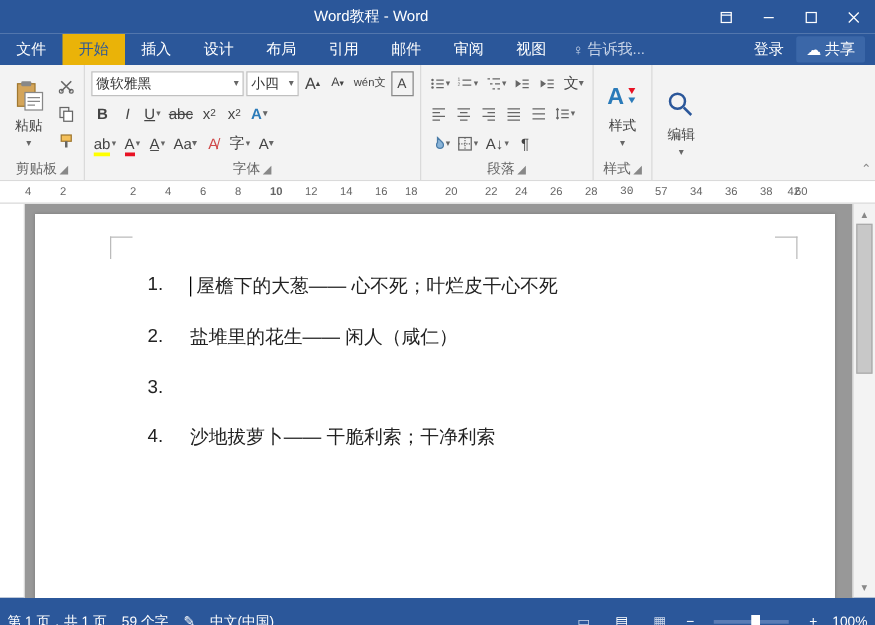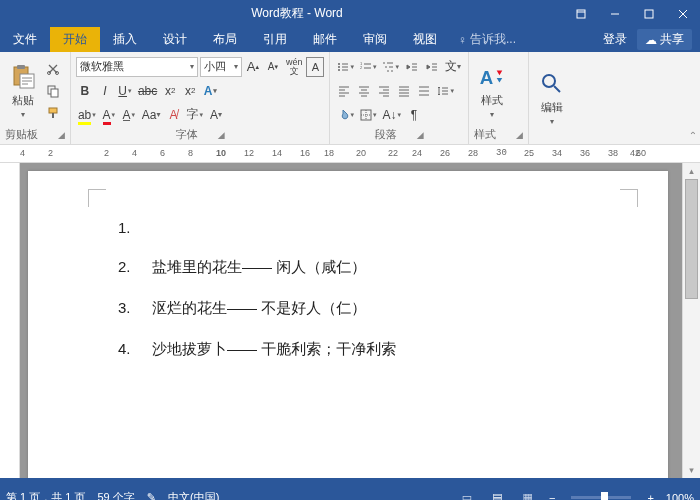--- a/index.html
+++ b/index.html
@@ -11,21 +11,21 @@
 .titlebar .wbtn svg{width:10px;height:10px;stroke:#fff;fill:none;stroke-width:1}
 .tabs{height:25px;background:#2b579a;display:flex;align-items:stretch;color:#fff}
 .tab{padding:0 13px;display:flex;align-items:center;font-size:12px;cursor:pointer}
 .tab.active{background:#eab308;color:#2b579a}
 .tellme{color:#c8d4e8;display:flex;align-items:center;gap:3px;padding:0 8px}
 .rightcmd{margin-left:auto;display:flex;align-items:center;gap:10px;padding-right:8px}
 .rightcmd .share{background:#3b67a8;padding:2px 8px;border-radius:2px;display:flex;align-items:center;gap:3px}
 .ribbon{height:93px;background:#f3f3f3;border-bottom:1px solid #dadada;display:flex}
 .group{border-right:1px solid #dadada;display:flex;flex-direction:column;padding:3px 5px 1px}
 .group .body{flex:1;display:flex;gap:3px}
-.group .lbl{text-align:center;font-size:11px;color:#666;padding:1px 0;display:flex;justify-content:center;align-items:center;gap:20px}
+.group .lbl{text-align:center;font-size:11px;color:#666;padding:1px 0;display:flex;justify-content:center;align-items:center;gap:2px}
 .lbl .dlauncher{font-size:9px;color:#888;cursor:pointer}
 .vstack{display:flex;flex-direction:column;gap:2px;align-items:center;justify-content:center}
 .hstack{display:flex;gap:2px;align-items:center}
 .bigbtn{display:flex;flex-direction:column;align-items:center;justify-content:center;padding:2px 4px;gap:2px;font-size:11px;color:#444}
 .bigbtn .ico{width:28px;height:28px;display:flex;align-items:center;justify-content:center}
 .dd{font-size:8px;color:#666}
 .fontbox{width:122px;height:20px;border:1px solid #c0c0c0;background:#fff;display:flex;align-items:center;padding:0 3px;font-size:11px;color:#333}
 .sizebox{width:42px;height:20px;border:1px solid #c0c0c0;background:#fff;display:flex;align-items:center;padding:0 3px;font-size:11px;color:#333}
 .ibtn{min-width:18px;height:20px;display:flex;align-items:center;justify-content:center;font-size:12px;color:#444;padding:0 2px}
 .ibtn.dd-after::after{content:"▾";font-size:7px;margin-left:1px;color:#666}
@@ -154,21 +154,21 @@
             <span style="flex:1"></span>
             <span class="dd">▾</span>
           </div>
         <div class="sizebox">
             <span>小四</span>
             <span style="flex:1"></span>
             <span class="dd">▾</span>
           </div>
         <div class="ibtn" style="font-size:13px">A<sup style="font-size:7px">▴</sup></div>
         <div class="ibtn" style="font-size:10px">A<sup style="font-size:7px">▾</sup></div>
-        <div class="ibtn" style="font-size:9px;flex-direction:column;line-height:1">
+        <div class="ibtn" style="font-size:9px;flex-direction:row;line-height:1">
             <span>wén</span>
             <span>文</span>
           </div>
         <div class="ibtn" style="border:1px solid #888;padding:0 2px;font-size:11px">A</div>
       </div>
       <div class="hstack">
         <div class="ibtn">
             <b>B</b>
           </div>
         <div class="ibtn">
@@ -348,46 +348,46 @@
       <span class="num" style="left: 244px;">12</span>
       <span class="num" style="left: 272px;">14</span>
       <span class="num" style="left: 300px;">16</span>
       <span class="num" style="left: 324px;">18</span>
       <span class="num" style="left: 356px;">20</span>
       <span class="num" style="left: 388px;">22</span>
       <span class="num" style="left: 412px;">24</span>
       <span class="num" style="left: 440px;">26</span>
       <span class="num" style="left: 468px;">28</span>
       <span class="num" style="left: 496px; font-family: Liberation Mono, monospace;">30</span>
-      <span class="num" style="left: 524px;">25</span>
+      <span class="num" style="left: 524px;">57</span>
       <span class="num" style="left: 552px;">34</span>
       <span class="num" style="left: 580px;">36</span>
       <span class="num" style="left: 608px;">38</span>
       <span class="num" style="left: 636px;">60</span>
       <span class="num" style="left: 630px;">42</span>
     </div>
 </div>
 
 <div class="doc-area">
   <div class="vruler"></div>
   <div class="page-scroll">
     <div class="page">
       <div class="corner tl"></div>
       <div class="corner tr"></div>
       <div class="list" id="doc-list">
           <div class="li">
             <span class="n">1.</span>
+            <span><span class="cursor"></span><span>屋檐下的大葱—— 心不死；叶烂皮干心不死</span></span>
           </div>
           <div class="li">
             <span class="n">2.</span>
             <span>盐堆里的花生—— 闲人（咸仁）</span>
           </div>
           <div class="li">
             <span class="n">3.</span>
-            <span>沤烂的花生—— 不是好人（仁）</span>
           </div>
           <div class="li">
             <span class="n">4.</span>
             <span>沙地拔萝卜—— 干脆利索；干净利索</span>
           </div>
         </div>
     </div>
   </div>
   <div class="vscroll">
     <div class="arr">▴</div>

